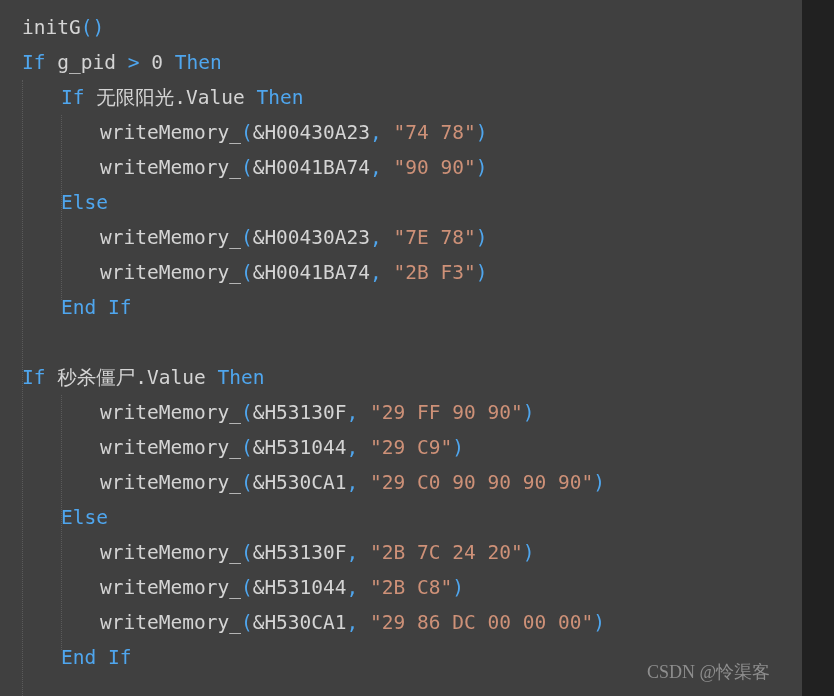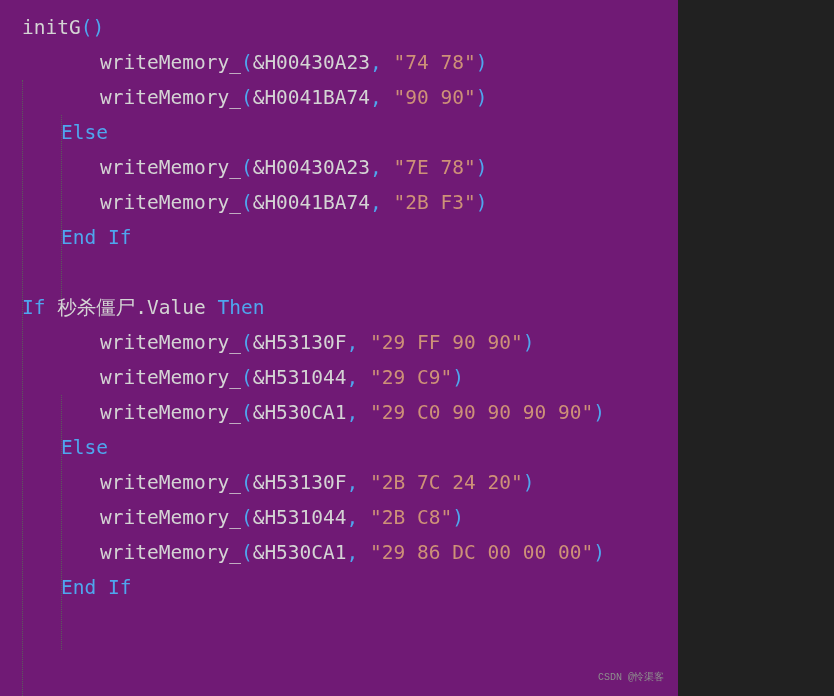--- a/index.html
+++ b/index.html
@@ -9,23 +9,23 @@
   }
   body {
     width: 834px;
     height: 696px;
     overflow: hidden;
     font-family: "DejaVu Sans Mono", "Liberation Mono", monospace;
   }
 
   #editor {
     position: relative;
-    width: 678px;
+    width: 802px;
     height: 696px;
-    background: #701a75;
+    background: #404040;
     box-sizing: border-box;
     padding: 10px 0 0 0;
   }
 
   
   .guides { position: absolute; inset: 0; pointer-events: none; }
   .guide {
     position: absolute;
     width: 1px;
     border-left: 1px dotted #5a5a5a;
@@ -55,42 +55,44 @@
 
   
   .cjk {
     font-family: "DejaVu Sans", "Liberation Sans", sans-serif;
     color: #d4d4d4;
   }
 
   
   #watermark {
     position: absolute;
-    right: 14px;
+    right: 32px;
     bottom: 12px;
-    font-family: Liberation Mono, monospace;
-    font-size: 10px;
+    font-family: Liberation Serif, serif;
+    font-size: 18px;
     color: #8e8e8e;
     white-space: pre;
     user-select: none;
   }
 </style>
 </head>
 <body>
 
 <div id="editor">
 
   <div class="guides">
       <div class="guide" style="left: 22px; top: 80px; height: 616px;"></div>
       <div class="guide" style="left: 61px; top: 115px; height: 185px;"></div>
       <div class="guide" style="left: 61px; top: 395px; height: 255px;"></div>
     </div>
 
   <div class="code" id="code">
       <div class="line" style="padding-left: 22px;"><span class="id">initG</span><span class="punc">()</span></div>
+      <div class="line" style="padding-left: 22px;"><span class="kw">If</span><span class="id"> </span><span class="id">g_pid</span><span class="id"> </span><span class="punc">&gt;</span><span class="id"> </span><span class="id">0</span><span class="id"> </span><span class="kw">Then</span></div>
+      <div class="line" style="padding-left: 61px;"><span class="kw">If</span><span class="id"> </span><span class="cjk">无限阳光</span><span class="id">.Value</span><span class="id"> </span><span class="kw">Then</span></div>
       <div class="line" style="padding-left: 100px;"><span class="id">writeMemory_</span><span class="punc">(</span><span class="id">&amp;H00430A23</span><span class="punc">,</span><span class="id"> </span><span class="str">"74 78"</span><span class="punc">)</span></div>
       <div class="line" style="padding-left: 100px;"><span class="id">writeMemory_</span><span class="punc">(</span><span class="id">&amp;H0041BA74</span><span class="punc">,</span><span class="id"> </span><span class="str">"90 90"</span><span class="punc">)</span></div>
       <div class="line" style="padding-left: 61px;"><span class="kw">Else</span></div>
       <div class="line" style="padding-left: 100px;"><span class="id">writeMemory_</span><span class="punc">(</span><span class="id">&amp;H00430A23</span><span class="punc">,</span><span class="id"> </span><span class="str">"7E 78"</span><span class="punc">)</span></div>
       <div class="line" style="padding-left: 100px;"><span class="id">writeMemory_</span><span class="punc">(</span><span class="id">&amp;H0041BA74</span><span class="punc">,</span><span class="id"> </span><span class="str">"2B F3"</span><span class="punc">)</span></div>
       <div class="line" style="padding-left: 61px;"><span class="kw">End</span><span class="id"> </span><span class="kw">If</span></div>
       <div class="line" style="padding-left: 22px;">&nbsp;</div>
       <div class="line" style=""><span class="kw">If</span><span class="id"> </span><span class="cjk">秒杀僵尸</span><span class="id">.Value</span><span class="id"> </span><span class="kw">Then</span></div>
       <div class="line" style="padding-left: 100px;"><span class="id">writeMemory_</span><span class="punc">(</span><span class="id">&amp;H53130F</span><span class="punc">,</span><span class="id"> </span><span class="str">"29 FF 90 90"</span><span class="punc">)</span></div>
       <div class="line" style="padding-left: 100px;"><span class="id">writeMemory_</span><span class="punc">(</span><span class="id">&amp;H531044</span><span class="punc">,</span><span class="id"> </span><span class="str">"29 C9"</span><span class="punc">)</span></div>

